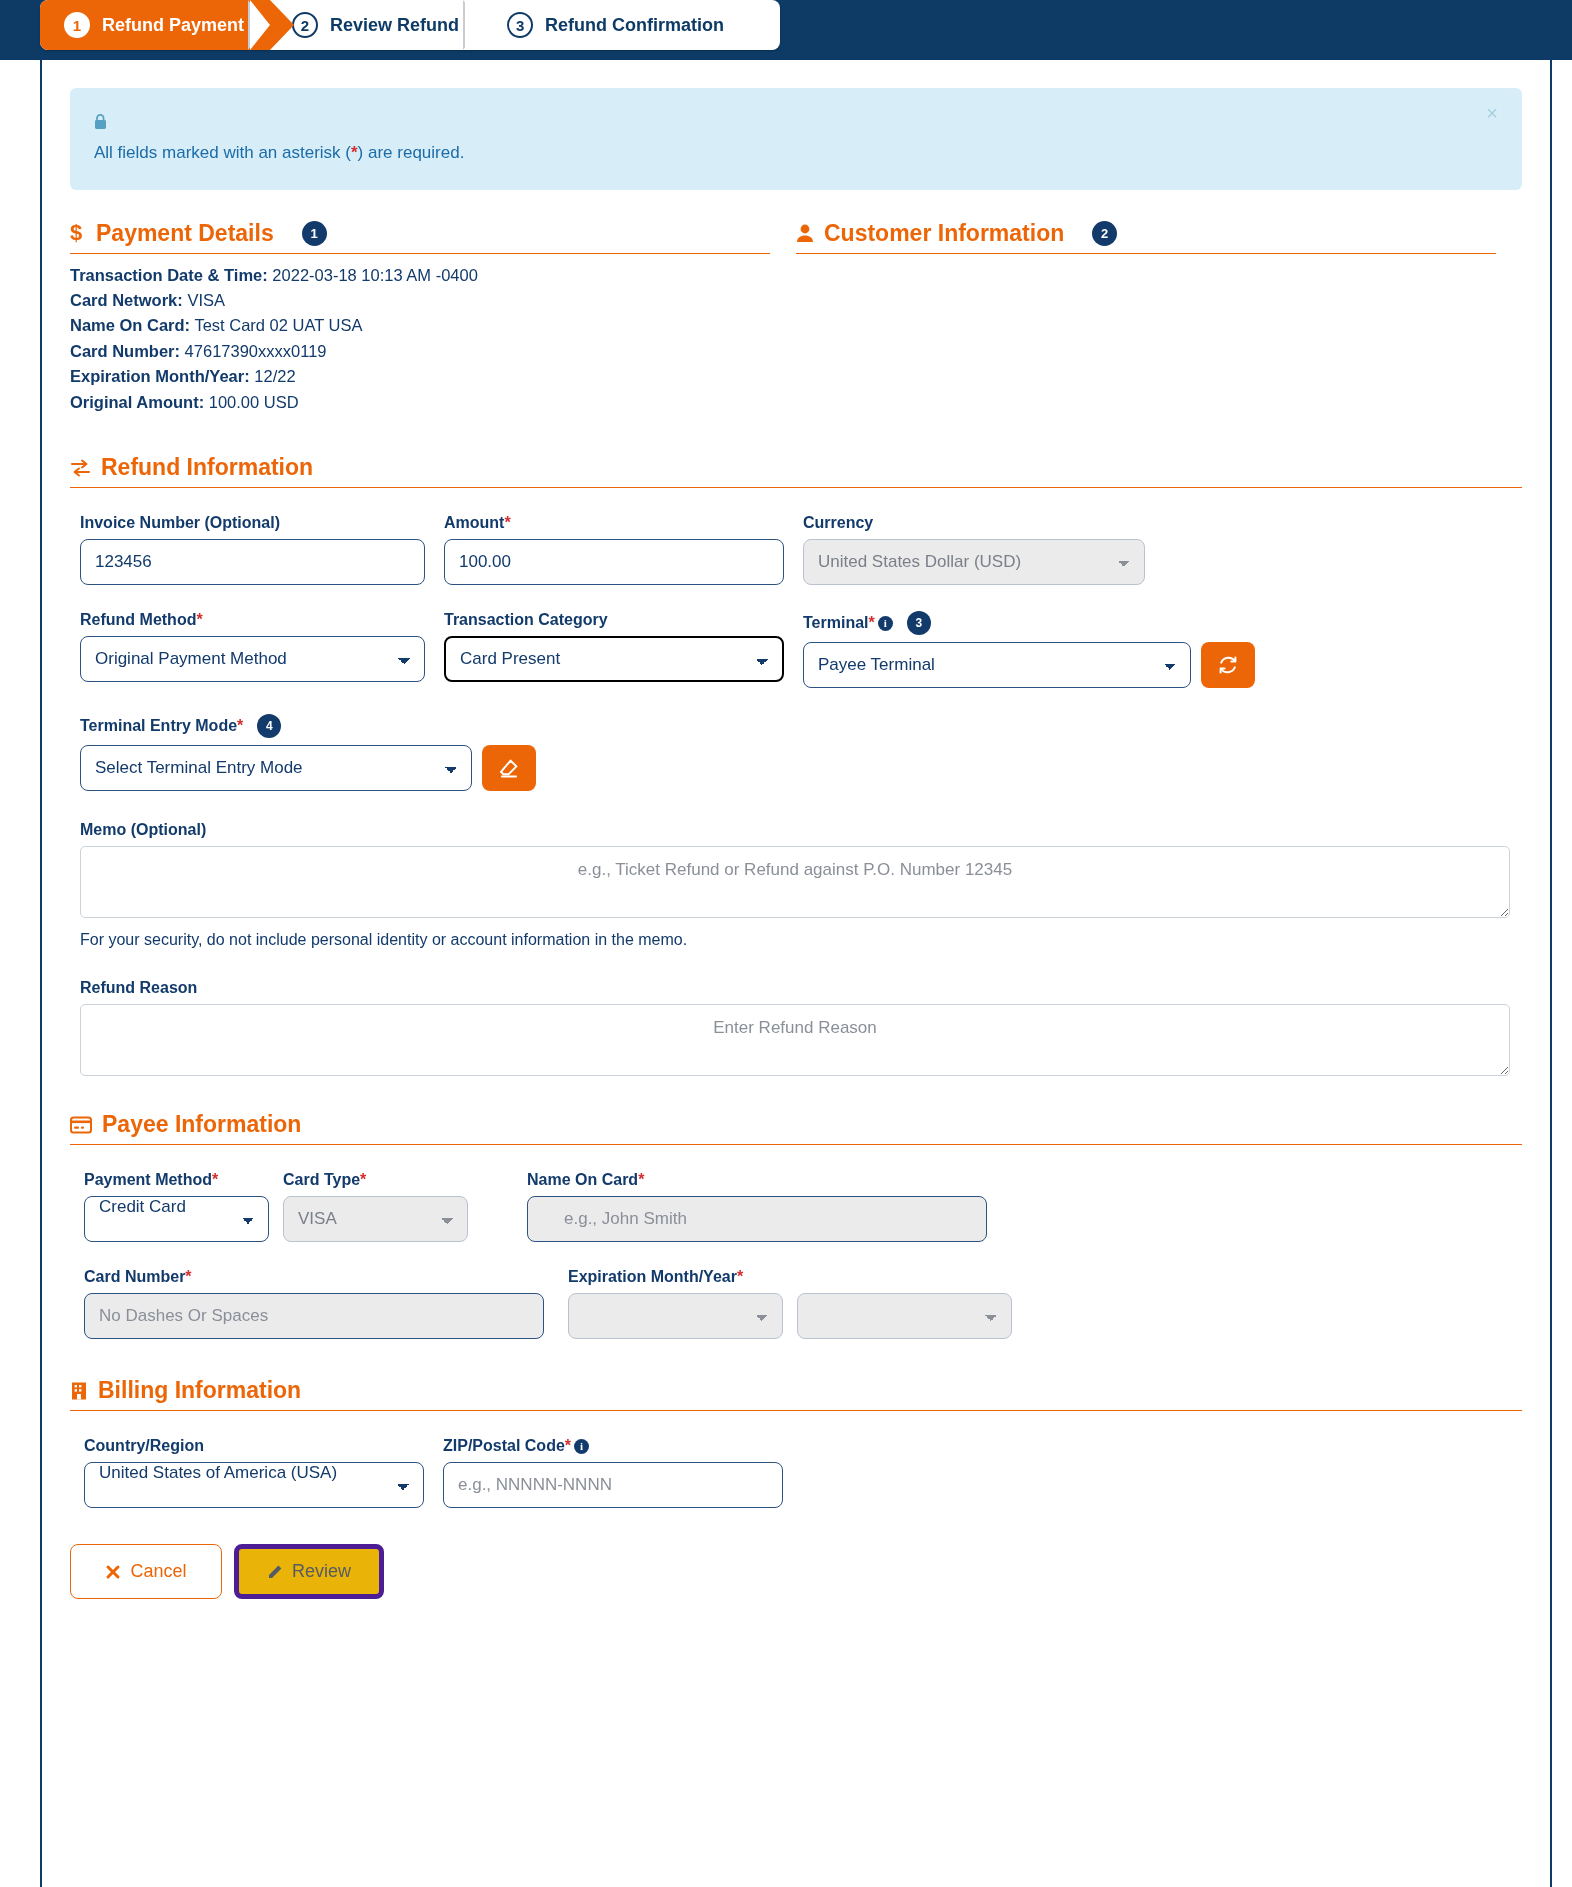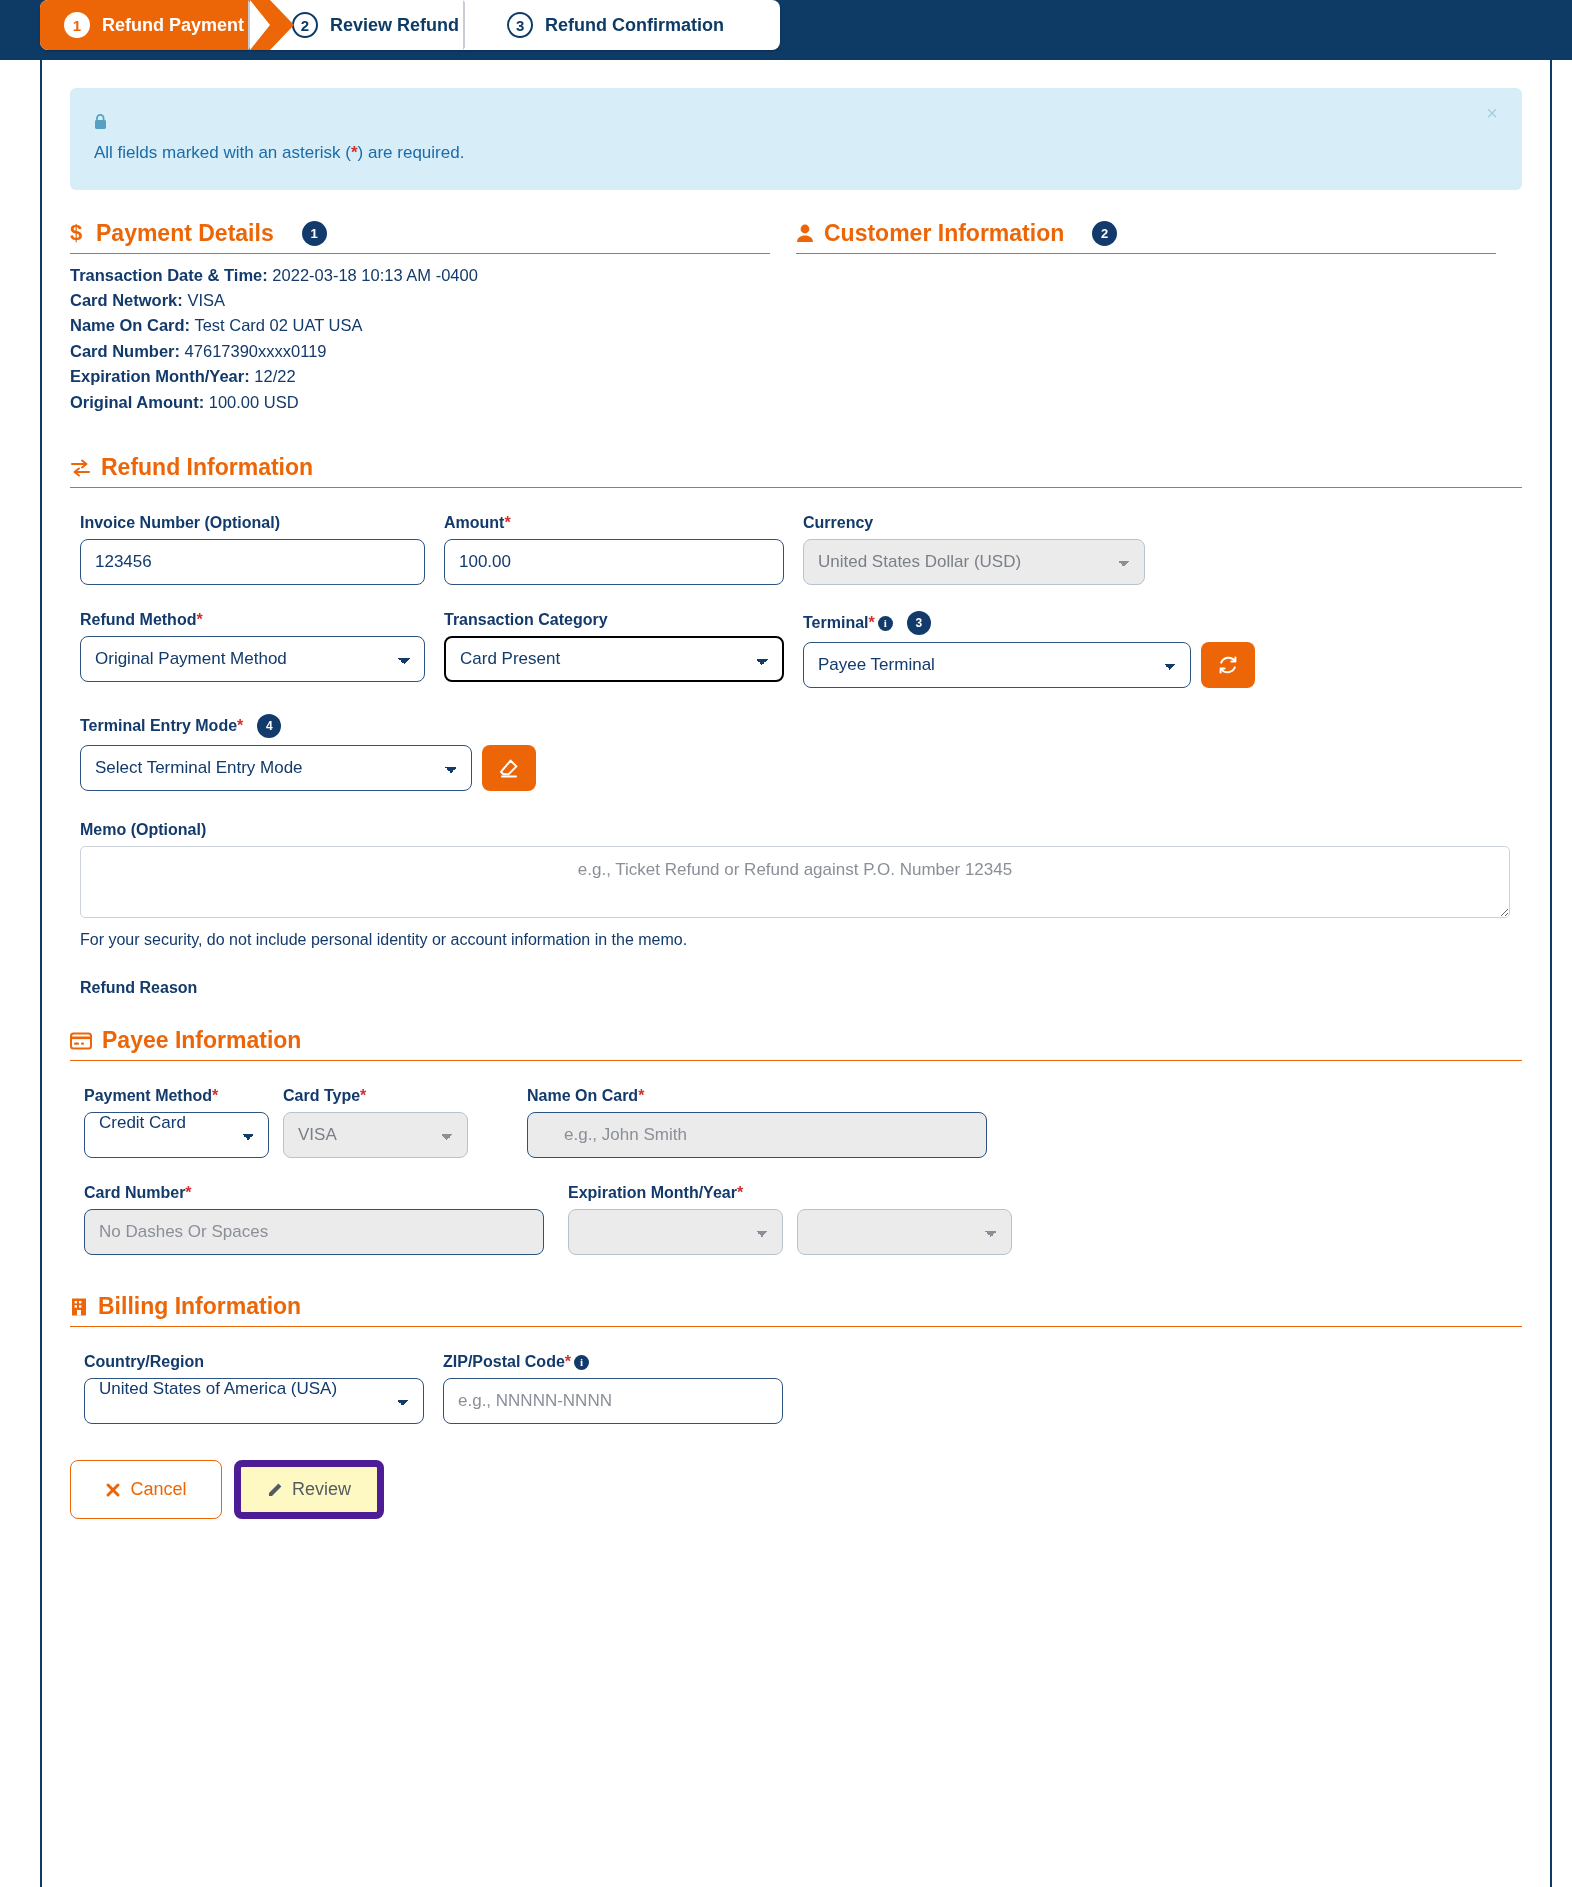--- a/index.html
+++ b/index.html
@@ -237,21 +237,21 @@
     border-radius:8px;
     padding:12px 26px;
     cursor:pointer;
     display:inline-flex;align-items:center;gap:9px;
   }
   .btn-cancel{
     background:#fff;border:1.5px solid #ec6608;color:#ec6608;
     min-width:152px; justify-content:center;
   }
   .btn-review{
-    background:#fef9c3;border:7px solid #4c1d95;color:#555b63;
+    background:#eab308;border:5px solid #4c1d95;color:#555b63;
     min-width:150px; justify-content:center;
   }
 </style>
 </head>
 <body>
 
 <div class="topbar">
   <div class="wizard">
     <div class="wstep active">
       <span class="wnum">1</span>
@@ -423,20 +423,21 @@
       </div>
 
       <div style="margin-top:30px">
         <div class="lbl">Memo (Optional)</div>
         <textarea class="txa" style="width: 1430px; height: 72px;" placeholder="e.g., Ticket Refund or Refund against P.O. Number 12345"></textarea>
         <div class="helptext">For your security, do not include personal identity or account information in the memo.</div>
       </div>
 
       <div style="margin-top:30px">
         <div class="lbl">Refund Reason</div>
+        <textarea class="txa" style="width: 1430px; height: 72px;" placeholder="Enter Refund Reason"></textarea>
       </div>
 
     </div>
   </div>
 
   <div style="margin-top:30px">
     <div class="secthead">
       <span class="ico">
         <svg width="22" height="18" viewBox="0 0 22 18">
           <rect x="1" y="1.5" width="20" height="15" rx="2.5" fill="none" stroke="#ec6608" stroke-width="2"></rect>

